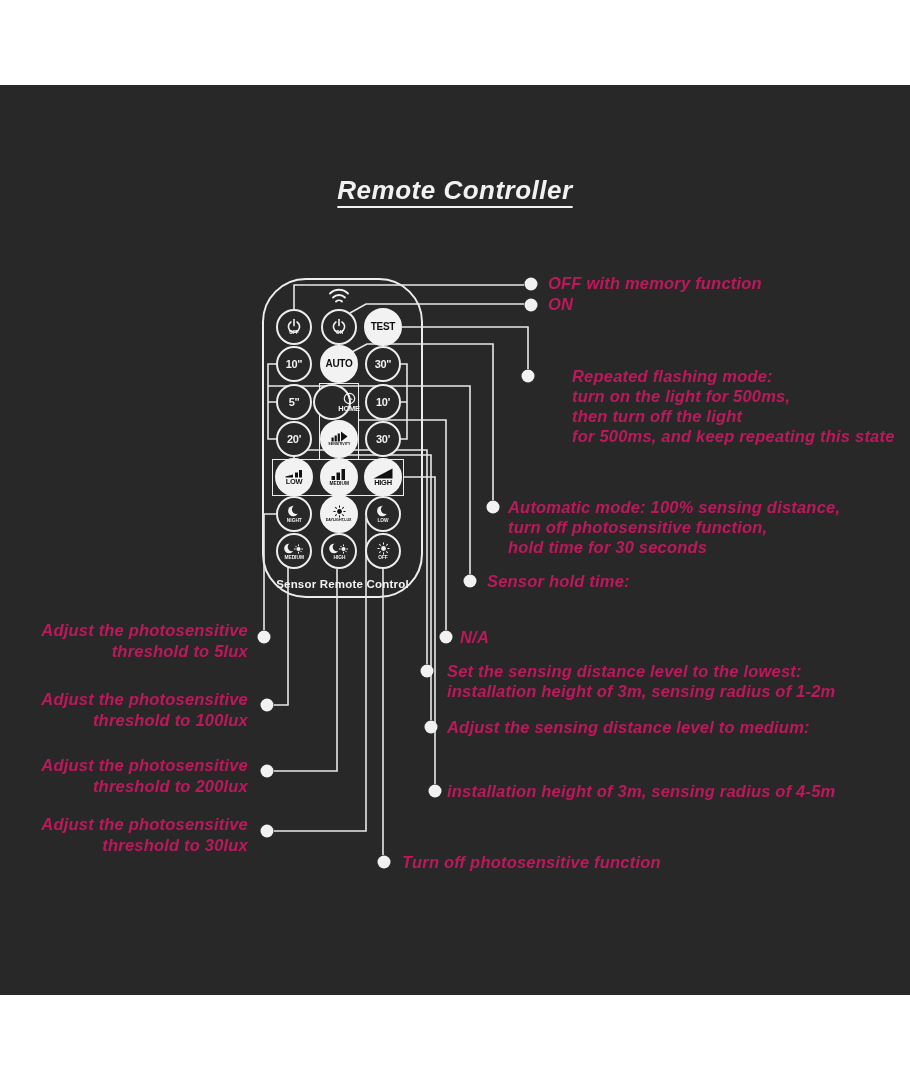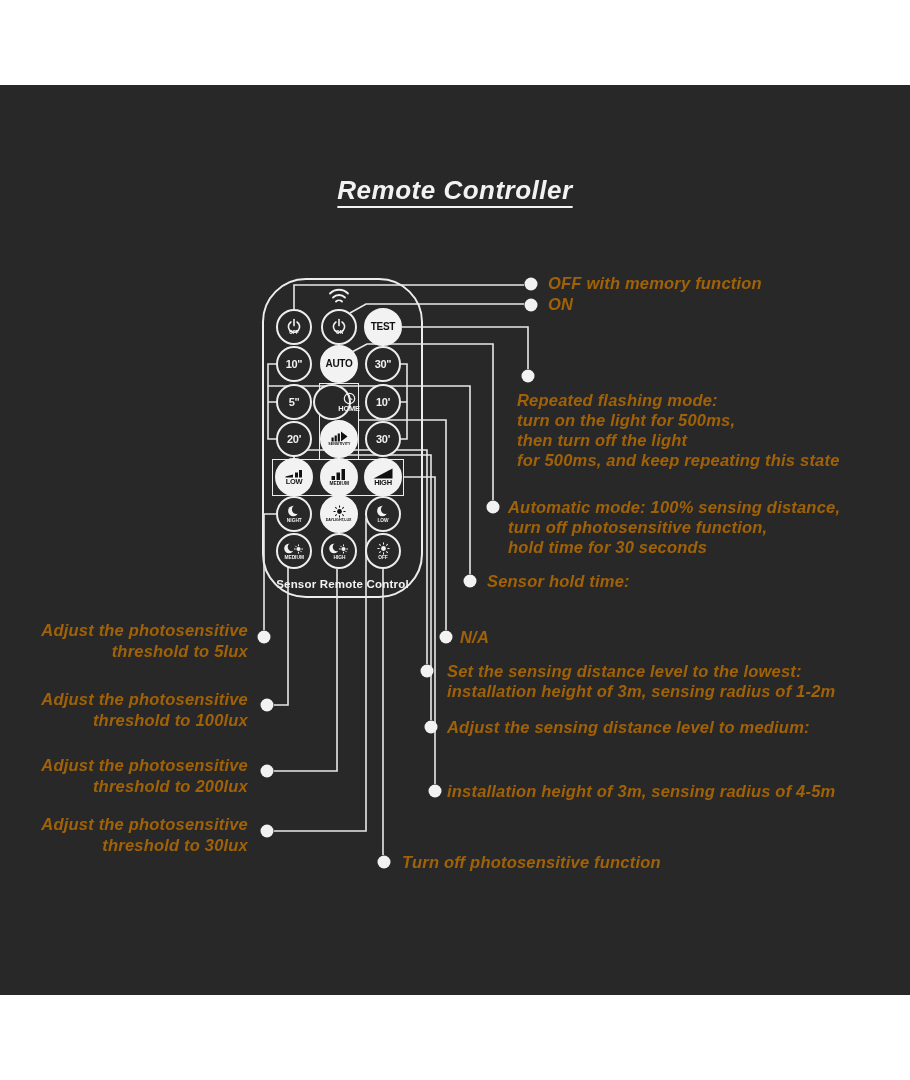--- a/index.html
+++ b/index.html
@@ -22,21 +22,21 @@
   .lbl.mid{font-size:10px;line-height:10px;}
   .lbl.small{font-size:7.5px;line-height:8px;}
   .microlbl{font-size:6px;line-height:6px;white-space:nowrap;font-weight:bold;
     transform:scale(0.8);transform-origin:center top;}
   .microlbl.xs{transform:scale(0.6);}
   .ic{display:block;}
   .wifi{position:absolute;}
   #remote-footer{position:absolute;left:262px;top:577px;width:161px;text-align:center;
     font:bold 11.5px/14px "Liberation Sans",sans-serif;color:#f2f2f2;letter-spacing:0.2px;}
   .ann{position:absolute;font:italic bold 16.5px/20px "Liberation Sans",sans-serif;
-    color:#a16207;white-space:nowrap;letter-spacing:0.2px;}
+    color:#be185d;white-space:nowrap;letter-spacing:0.2px;}
   .ann.left-side{text-align:right;line-height:21px;}
   .ann .sub{font-style:normal;font-weight:400;letter-spacing:0.4px;}
 </style>
 </head>
 <body>
 
 <div id="stage">
   <div id="panel"></div>
 
   <div id="page-title">Remote Controller</div>
@@ -252,21 +252,21 @@
   </div>
 
   <div id="remote-footer">Sensor Remote Control</div>
 
   <div class="ann" style="left:548px;top:273px;">
     <div>OFF with memory function</div>
   </div>
   <div class="ann" style="left:548px;top:294px;">
     <div>ON</div>
   </div>
-  <div class="ann" style="left:517px;top:366px;margin-top:24px;">
+  <div class="ann" style="left:572px;top:366px;">
     <div>Repeated flashing mode:</div>
     <div>turn on the light for 500ms,</div>
     <div>then turn off the light</div>
     <div>for 500ms, and keep repeating this state</div>
   </div>
   <div class="ann" style="left:508px;top:497px;">
     <div>Automatic mode: 100% sensing distance,</div>
     <div>turn off photosensitive function,</div>
     <div>hold time for 30 seconds</div>
   </div>

